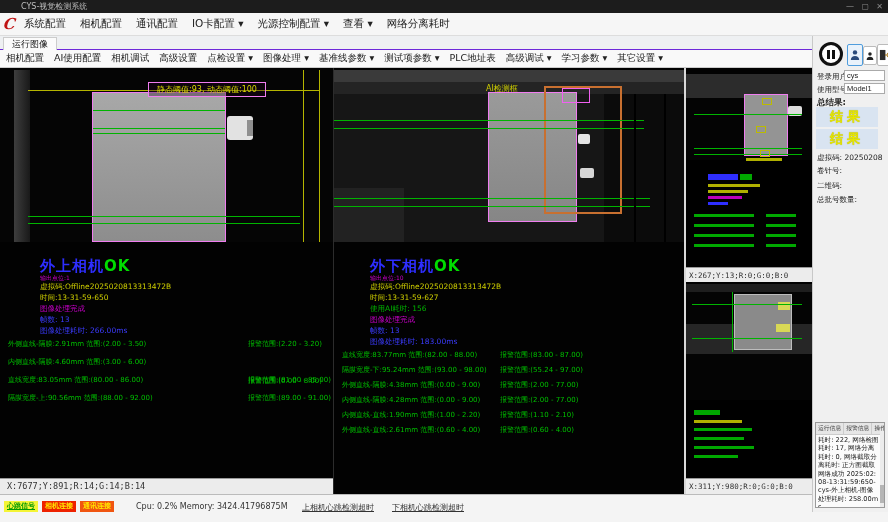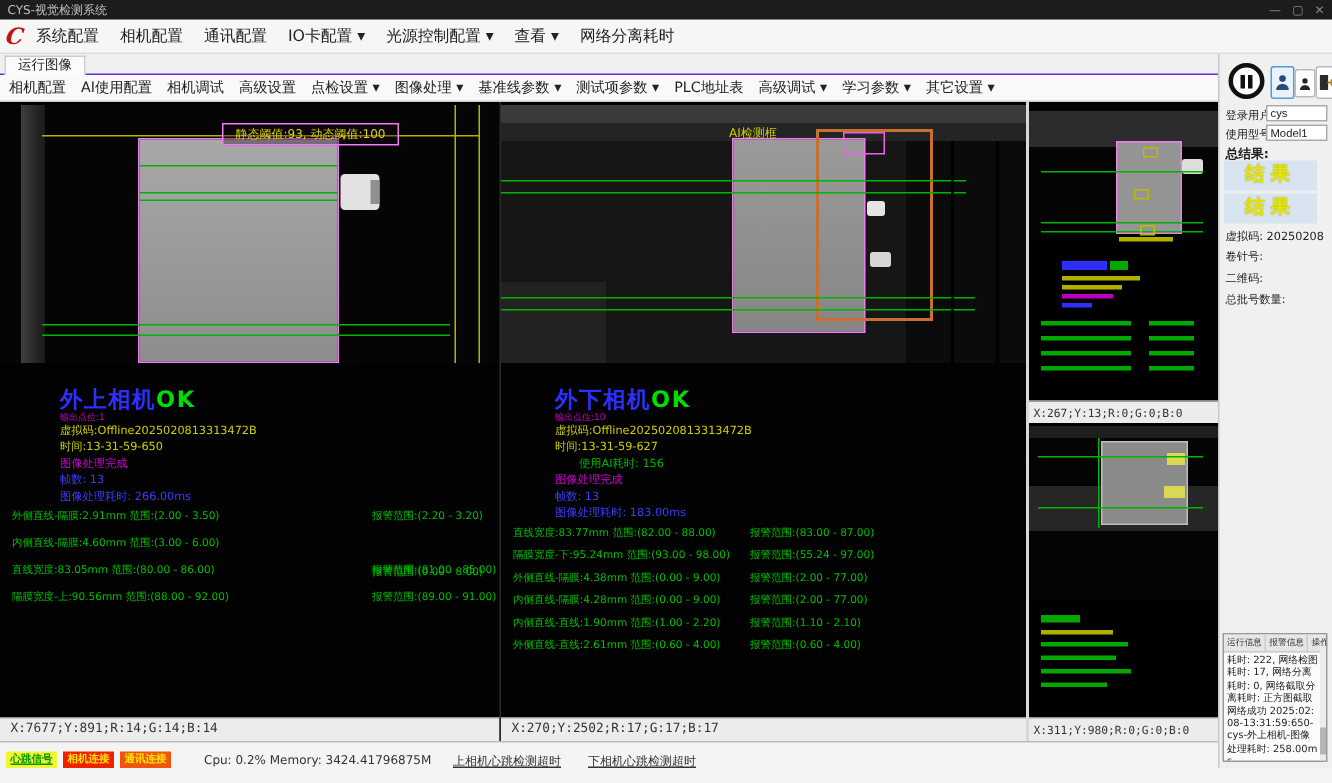--- a/index.html
+++ b/index.html
@@ -1,20 +1,20 @@
 <!DOCTYPE html>
 <html><head>
 <meta charset="utf-8">
 <style>
   html,body{margin:0;padding:0;background:#888;}
   .app{position:relative;width:888px;height:522px;overflow:hidden;background:#000;
        font-family:"DejaVu Sans","Liberation Sans",sans-serif;-webkit-font-smoothing:antialiased;}
   .abs{position:absolute;}
   
-  .titlebar{left:0;top:0;width:888px;height:13px;background:#1c1c1c;color:#bfbfbf;font-size:8px;line-height:13px;padding-left:5px;box-sizing:border-box;}
+  .titlebar{left:0;top:0;width:888px;height:13px;background:#1c1c1c;color:#bfbfbf;font-size:8px;line-height:13px;padding-left:21px;box-sizing:border-box;}
   .winctl{position:absolute;top:0;height:13px;line-height:13px;color:#8a8a8a;font-size:8px;}
   .menubar{left:0;top:13px;width:888px;height:23px;background:#f6f6f6;border-bottom:1px solid #ddd;display:flex;align-items:center;box-sizing:border-box;padding-left:4px;}
   .logo{color:#c01414;font-family:"DejaVu Serif","Liberation Serif",serif;font-style:italic;font-weight:bold;font-size:15px;transform:skewX(-8deg);margin-right:8px;}
   .menubar .mi{font-size:10.5px;color:#222;margin-right:14px;cursor:default;white-space:nowrap;}
   .tabrow{left:0;top:36px;width:812px;height:14px;background:#eef0f2;border-bottom:1px solid #6d28d9;box-sizing:border-box;}
   .tab{position:absolute;left:3px;top:1px;height:13px;line-height:13px;padding:0 8px;background:#fbfbfb;border:1px solid #ccc;border-bottom:none;font-size:9px;color:#222;}
   .toolbar{left:0;top:50px;width:812px;height:18px;background:#f9f9f9;border-bottom:1px solid #ccc;display:flex;align-items:center;box-sizing:border-box;padding-left:6px;}
   .toolbar .ti{font-size:9.5px;color:#222;margin-right:10px;white-space:nowrap;}
   
   .main{left:0;top:68px;width:812px;height:426px;background:#020202;}
@@ -164,38 +164,37 @@
         <div class="hline" style="left:0;top:136px;width:316px;"></div>
         <div class="abs" style="left:300px;top:24px;width:2px;height:148px;background:#000;"></div>
         <div class="abs" style="left:330px;top:24px;width:2px;height:148px;background:#000;"></div>
       </div>
       <div class="abs" style="left:36px;top:188px;">
         <span class="cam-title">外下相机</span><span class="cam-title cam-ok">OK</span>
       </div>
       <div class="abs t-tiny-m" style="left:36px;top:206px;">输出点位:10</div>
       <div class="abs t-y" style="left:36px;top:214px;">虚拟码:Offline2025020813313472B</div>
       <div class="abs t-y" style="left:36px;top:225px;">时间:13-31-59-627</div>
-      <div class="abs t-g" style="left:36px;top:236px;margin-left:16px;">使用AI耗时: 156</div>
+      <div class="abs t-g" style="left:36px;top:236px;">使用AI耗时: 156</div>
       <div class="abs t-m" style="left:36px;top:247px;">图像处理完成</div>
       <div class="abs t-b" style="left:36px;top:258px;">帧数: 13</div>
       <div class="abs t-b" style="left:36px;top:269px;">图像处理耗时: 183.00ms</div>
       <div class="abs meas" style="left:8px;top:282px;">直线宽度:83.77mm 范围:(82.00 - 88.00)</div>
       <div class="abs meas" style="left:166px;top:282px;">报警范围:(83.00 - 87.00)</div>
       <div class="abs meas" style="left:8px;top:297px;">隔膜宽度-下:95.24mm 范围:(93.00 - 98.00)</div>
       <div class="abs meas" style="left:166px;top:297px;">报警范围:(55.24 - 97.00)</div>
       <div class="abs meas" style="left:8px;top:312px;">外侧直线-隔膜:4.38mm 范围:(0.00 - 9.00)</div>
       <div class="abs meas" style="left:166px;top:312px;">报警范围:(2.00 - 77.00)</div>
       <div class="abs meas" style="left:8px;top:327px;">内侧直线-隔膜:4.28mm 范围:(0.00 - 9.00)</div>
       <div class="abs meas" style="left:166px;top:327px;">报警范围:(2.00 - 77.00)</div>
       <div class="abs meas" style="left:8px;top:342px;">内侧直线-直线:1.90mm 范围:(1.00 - 2.20)</div>
       <div class="abs meas" style="left:166px;top:342px;">报警范围:(1.10 - 2.10)</div>
       <div class="abs meas" style="left:8px;top:357px;">外侧直线-直线:2.61mm 范围:(0.60 - 4.00)</div>
       <div class="abs meas" style="left:166px;top:357px;">报警范围:(0.60 - 4.00)</div>
     </div>
-    <div class="abs viewstatus" style="left:334px;top:410px;width:350px;height:16px;">X:270;Y:2502;R:17;G:17;B:17</div>
 
     <div class="abs divider-v" style="left:684px;top:0;width:2px;height:426px;"></div>
 
     <div class="abs" style="left:686px;top:6px;width:126px;height:208px;background:#000;">
       <div class="abs" style="left:0;top:0;width:126px;height:86px;background:#040404;">
         <div class="abs" style="left:0;top:0;width:126px;height:24px;background:#2c2c2c;"></div>
         <div class="abs" style="left:58px;top:20px;width:44px;height:62px;background:#949494;border:1px solid #f07df0;box-sizing:border-box;"></div>
         <div class="abs" style="left:102px;top:32px;width:14px;height:10px;background:#ddd;border-radius:2px;"></div>
         <div class="hline" style="left:8px;top:40px;width:108px;"></div>
         <div class="hline" style="left:8px;top:74px;width:108px;"></div>

